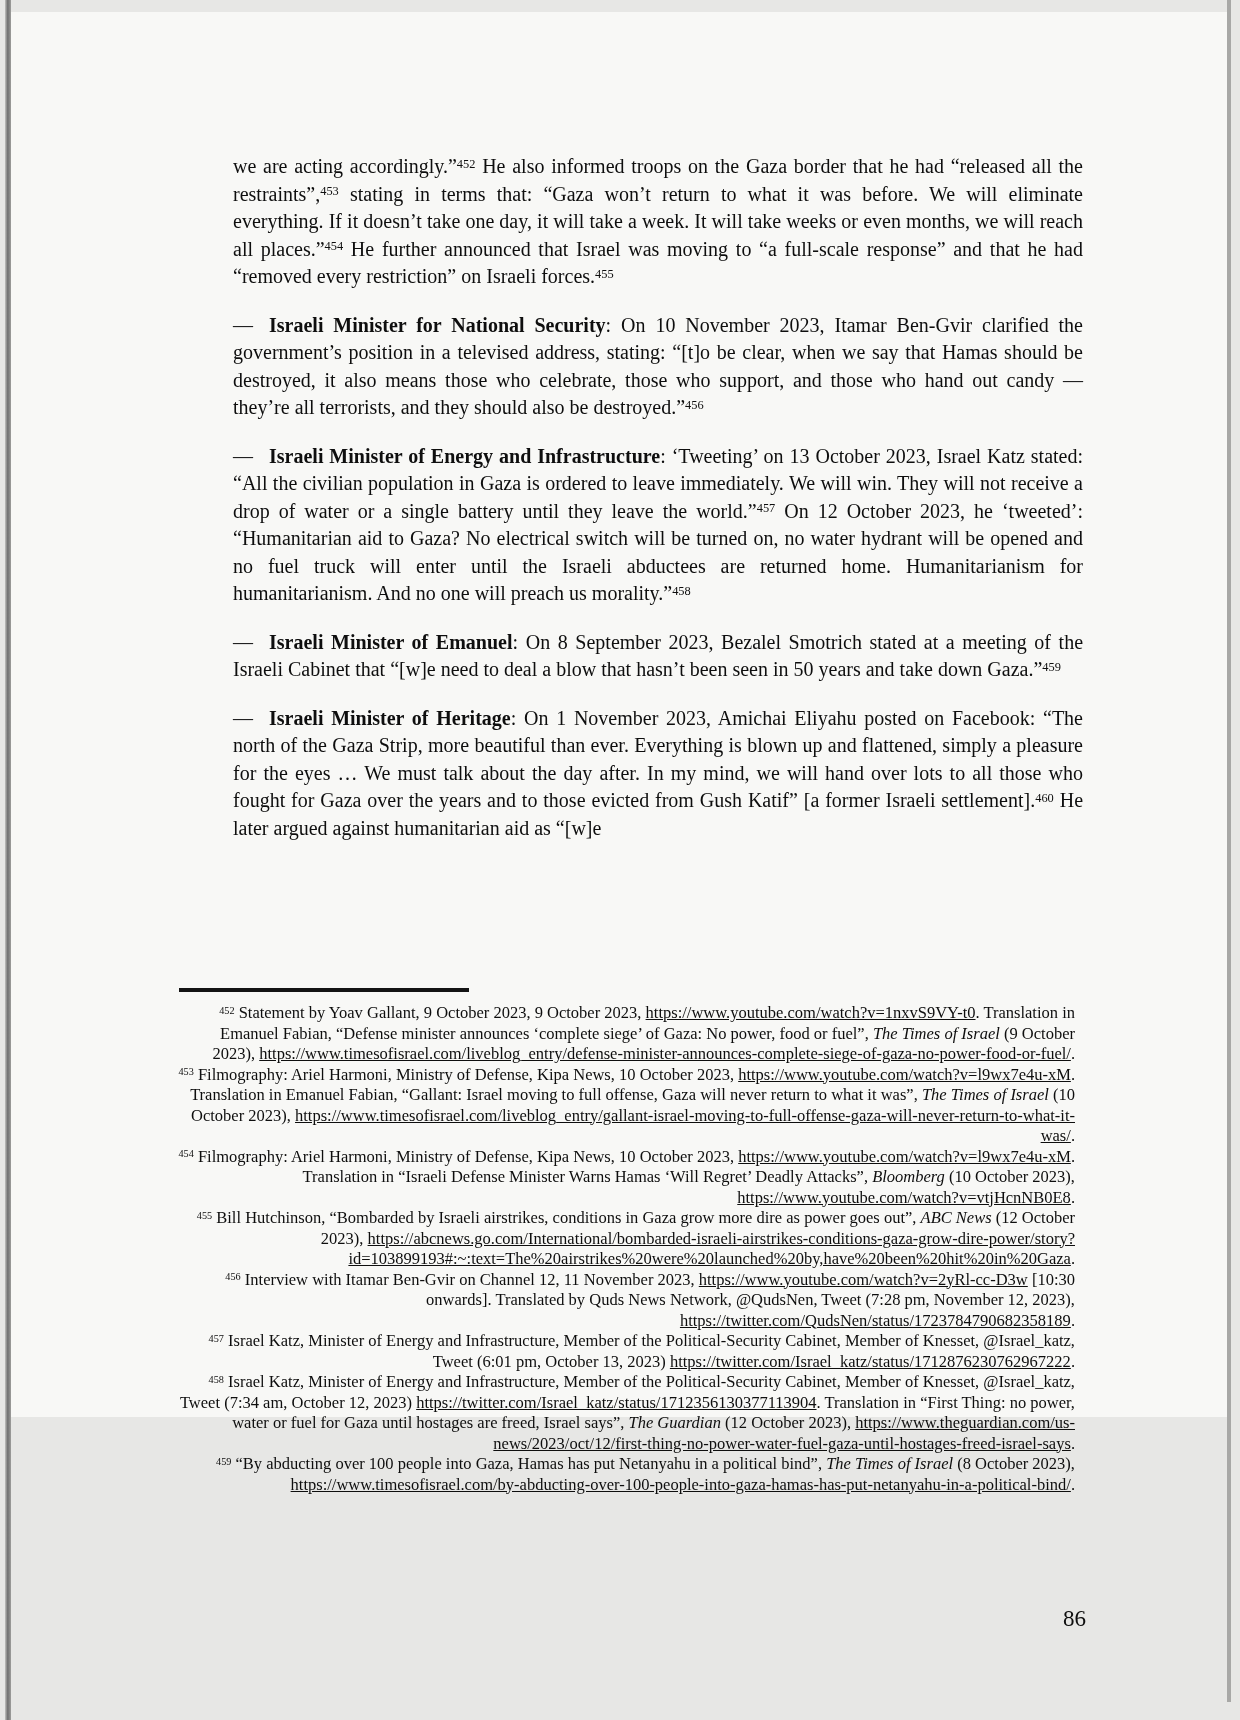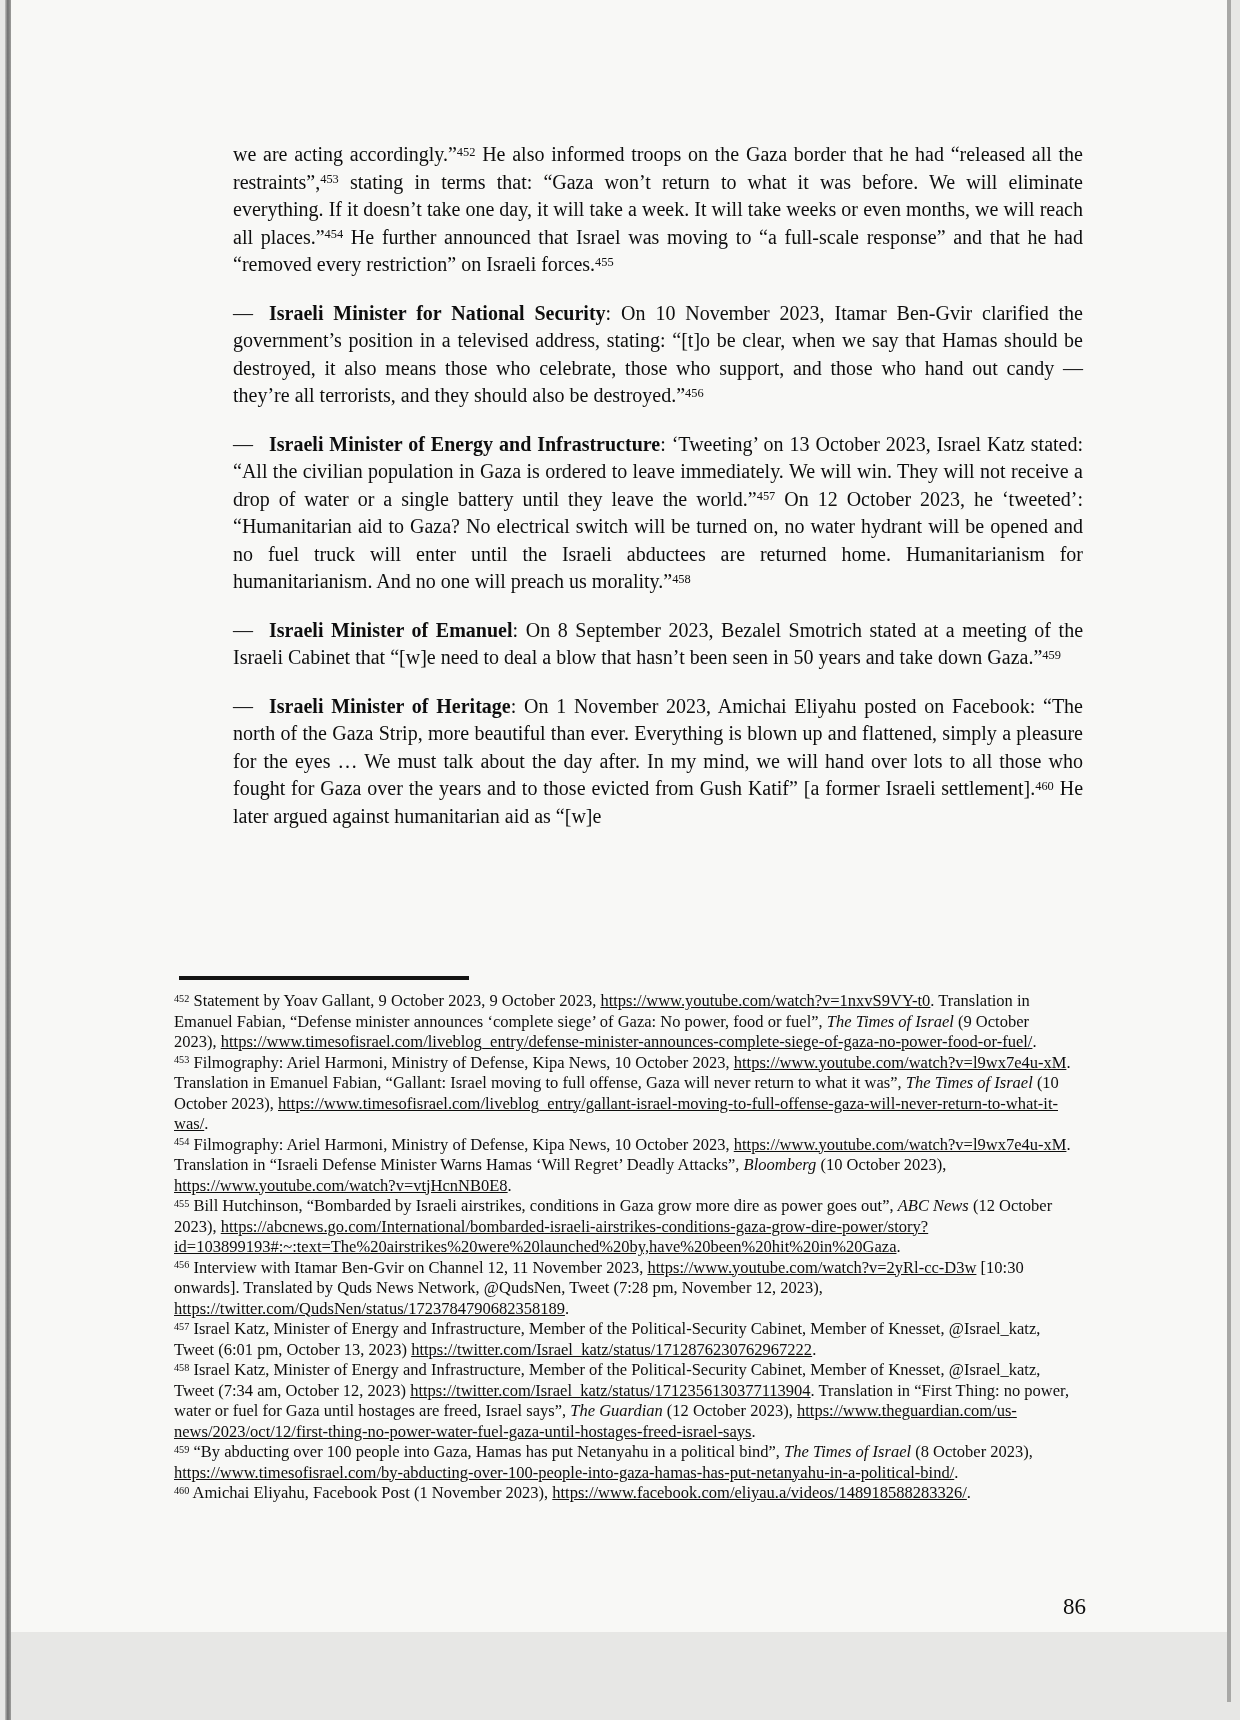--- a/index.html
+++ b/index.html
@@ -3,21 +3,21 @@
 <meta charset="utf-8">
 <style>
   html,body{margin:0;padding:0;}
   body{
     width:1240px;height:1720px;position:relative;overflow:hidden;
     background:#e7e7e5;
     font-family:"Liberation Serif","DejaVu Serif",serif;
     color:#0e0e0e;
   }
   .sheet{
-    position:absolute;left:11px;top:0;width:1217px;height:1632px;
+    position:absolute;left:11px;top:12px;width:1217px;height:1405px;
     background:#f8f8f6;
   }
   .gutter{
     position:absolute;left:5px;top:0;width:6px;height:1720px;
     background:linear-gradient(to right,#c2c2c0,#6f6f6f 45%,#9e9e9c);
   }
   .right-edge{
     position:absolute;left:1227px;top:0;width:4px;height:1702px;
     background:#a8a8a6;
   }
@@ -29,21 +29,21 @@
   .rb{font-weight:bold;}
   .ri{font-style:italic;}
   .rs{font-size:0.62em;position:relative;top:-0.42em;line-height:0;}
   .rtab{display:inline-block;width:16px;}
   .ru{color:inherit;text-decoration:underline;overflow-wrap:anywhere;cursor:pointer;}
   .fn-rule{
     position:absolute;left:168px;top:976px;width:290px;height:4px;background:#141414;
   }
   .fns{
     position:absolute;left:163px;top:991px;width:901px;
-    font-size:16.5px;line-height:20.5px;text-align:left;
+    font-size:16.5px;line-height:20.5px;text-align:right;
   }
   .fn{margin:0;}
   .pagenum{
     position:absolute;left:1052px;top:1594px;font-size:23px;
   }
 </style>
 </head>
 <body>
 
 <div class="gutter"></div>
@@ -61,18 +61,17 @@
 
   <div class="fns">
     <div class="fn"><span class="rs">452</span><span class="rn"> Statement by Yoav Gallant, 9 October 2023, 9 October 2023, </span><a class="ru">https://www.youtube.com/watch?v=1nxvS9VY-t0</a><span class="rn">. Translation in Emanuel Fabian, “Defense minister announces ‘complete siege’ of Gaza: No power, food or fuel”, </span><span class="ri">The Times of Israel</span><span class="rn"> (9 October 2023), </span><a class="ru">https://www.timesofisrael.com/liveblog_entry/defense-minister-announces-complete-siege-of-gaza-no-power-food-or-fuel/</a><span class="rn">.</span></div>
     <div class="fn"><span class="rs">453</span><span class="rn"> Filmography: Ariel Harmoni, Ministry of Defense, Kipa News, 10 October 2023, </span><a class="ru">https://www.youtube.com/watch?v=l9wx7e4u-xM</a><span class="rn">. Translation in Emanuel Fabian, “Gallant: Israel moving to full offense, Gaza will never return to what it was”, </span><span class="ri">The Times of Israel</span><span class="rn"> (10 October 2023), </span><a class="ru">https://www.timesofisrael.com/liveblog_entry/gallant-israel-moving-to-full-offense-gaza-will-never-return-to-what-it-was/</a><span class="rn">.</span></div>
     <div class="fn"><span class="rs">454</span><span class="rn"> Filmography: Ariel Harmoni, Ministry of Defense, Kipa News, 10 October 2023, </span><a class="ru">https://www.youtube.com/watch?v=l9wx7e4u-xM</a><span class="rn">. Translation in “Israeli Defense Minister Warns Hamas ‘Will Regret’ Deadly Attacks”, </span><span class="ri">Bloomberg</span><span class="rn"> (10 October 2023), </span><a class="ru">https://www.youtube.com/watch?v=vtjHcnNB0E8</a><span class="rn">.</span></div>
     <div class="fn"><span class="rs">455</span><span class="rn"> Bill Hutchinson, “Bombarded by Israeli airstrikes, conditions in Gaza grow more dire as power goes out”, </span><span class="ri">ABC News</span><span class="rn"> (12 October 2023), </span><a class="ru">https://abcnews.go.com/International/bombarded-israeli-airstrikes-conditions-gaza-grow-dire-power/story?id=103899193#:~:text=The%20airstrikes%20were%20launched%20by,have%20been%20hit%20in%20Gaza</a><span class="rn">.</span></div>
     <div class="fn"><span class="rs">456</span><span class="rn"> Interview with Itamar Ben-Gvir on Channel 12, 11 November 2023, </span><a class="ru">https://www.youtube.com/watch?v=2yRl-cc-D3w</a><span class="rn"> [10:30 onwards]. Translated by Quds News Network, @QudsNen, Tweet (7:28 pm, November 12, 2023), </span><a class="ru">https://twitter.com/QudsNen/status/1723784790682358189</a><span class="rn">.</span></div>
     <div class="fn"><span class="rs">457</span><span class="rn"> Israel Katz, Minister of Energy and Infrastructure, Member of the Political-Security Cabinet, Member of Knesset, @Israel_katz, Tweet (6:01 pm, October 13, 2023) </span><a class="ru">https://twitter.com/Israel_katz/status/1712876230762967222</a><span class="rn">.</span></div>
     <div class="fn"><span class="rs">458</span><span class="rn"> Israel Katz, Minister of Energy and Infrastructure, Member of the Political-Security Cabinet, Member of Knesset, @Israel_katz, Tweet (7:34 am, October 12, 2023) </span><a class="ru">https://twitter.com/Israel_katz/status/1712356130377113904</a><span class="rn">. Translation in “First Thing: no power, water or fuel for Gaza until hostages are freed, Israel says”, </span><span class="ri">The Guardian</span><span class="rn"> (12 October 2023), </span><a class="ru">https://www.theguardian.com/us-news/2023/oct/12/first-thing-no-power-water-fuel-gaza-until-hostages-freed-israel-says</a><span class="rn">.</span></div>
     <div class="fn"><span class="rs">459</span><span class="rn"> “By abducting over 100 people into Gaza, Hamas has put Netanyahu in a political bind”, </span><span class="ri">The Times of Israel</span><span class="rn"> (8 October 2023), </span><a class="ru">https://www.timesofisrael.com/by-abducting-over-100-people-into-gaza-hamas-has-put-netanyahu-in-a-political-bind/</a><span class="rn">.</span></div>
-    <div class="fn"><span class="rs">460</span><span class="rn"> Amichai Eliyahu, Facebook Post (1 November 2023), </span><a class="ru">https://www.facebook.com/eliyau.a/videos/148918588283326/</a><span class="rn">.</span></div>
   </div>
 
   <div class="pagenum">86</div>
 </div>
 <div class="right-edge"></div>
 
 </body></html>

